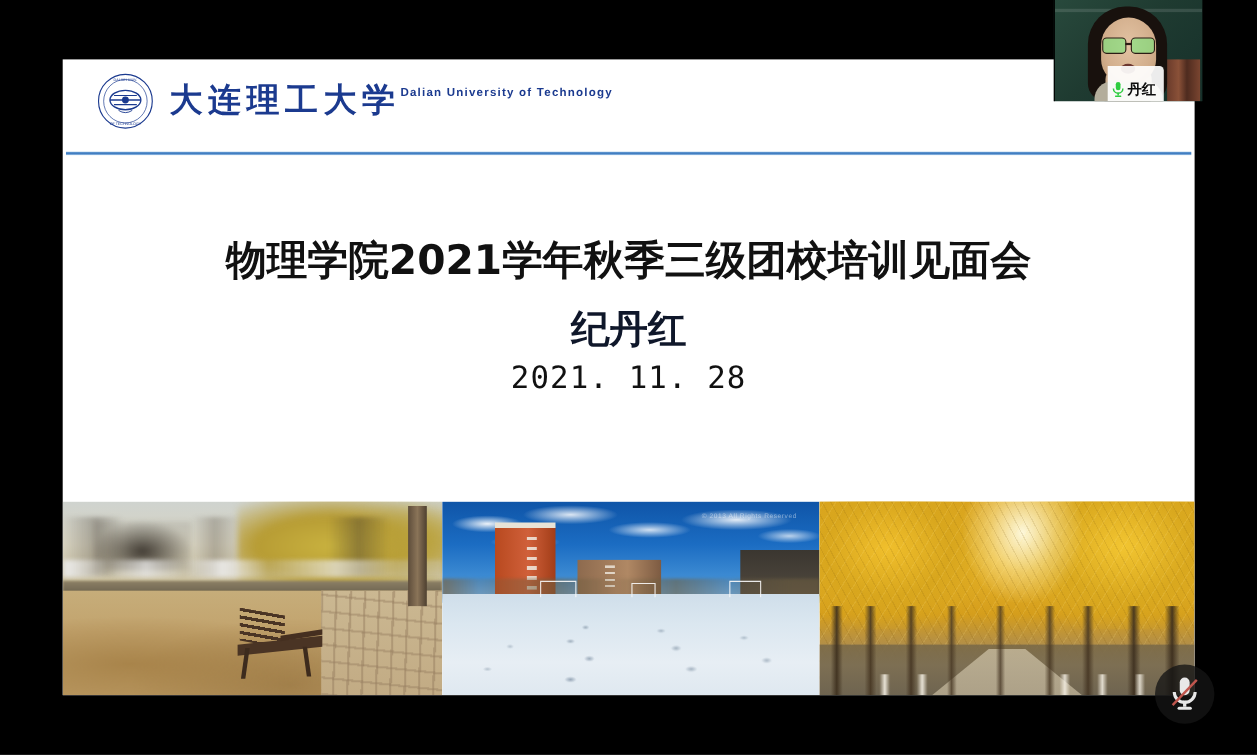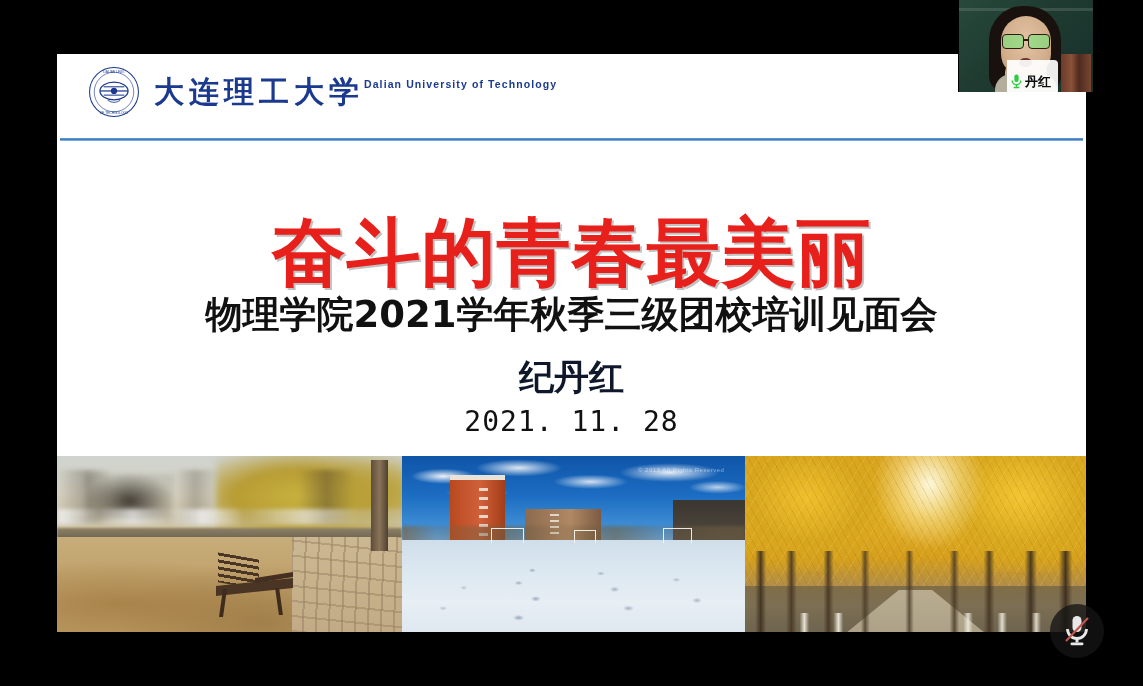--- a/index.html
+++ b/index.html
@@ -508,21 +508,20 @@
 
         <div class="wordmark">
           <div class="wordmark-cn">大连理工大学</div>
           <div class="wordmark-en">Dalian University of Technology</div>
         </div>
       </div>
       <div class="header-rule"></div>
     </div>
 
     <div class="title-block">
-      <div class="main-title">奋斗的青春最美丽</div>
       <div class="sub-title">物理学院2021学年秋季三级团校培训见面会</div>
       <div class="presenter">纪丹红</div>
       <div class="talk-date">2021. 11. 28</div>
     </div>
 
     <div class="photo-strip">
 
       <div class="photo photo-autumn-bench">
         <div class="sky"></div>
         <div class="canopy"></div>

